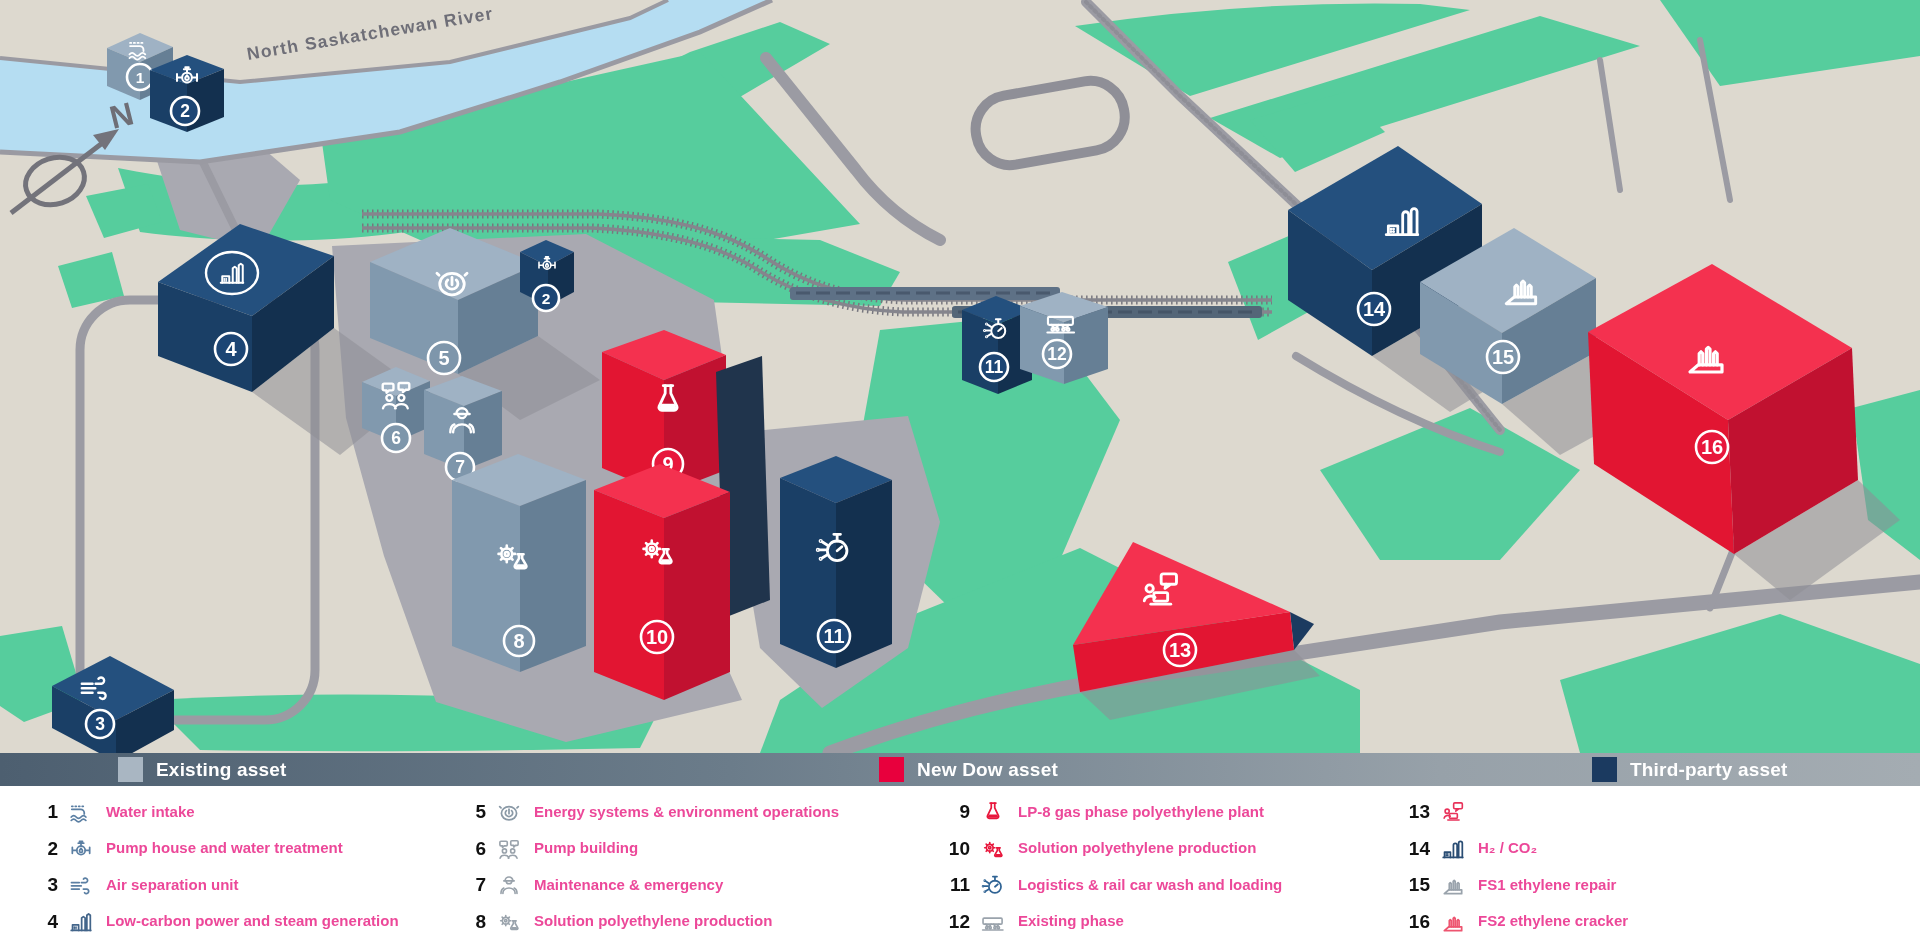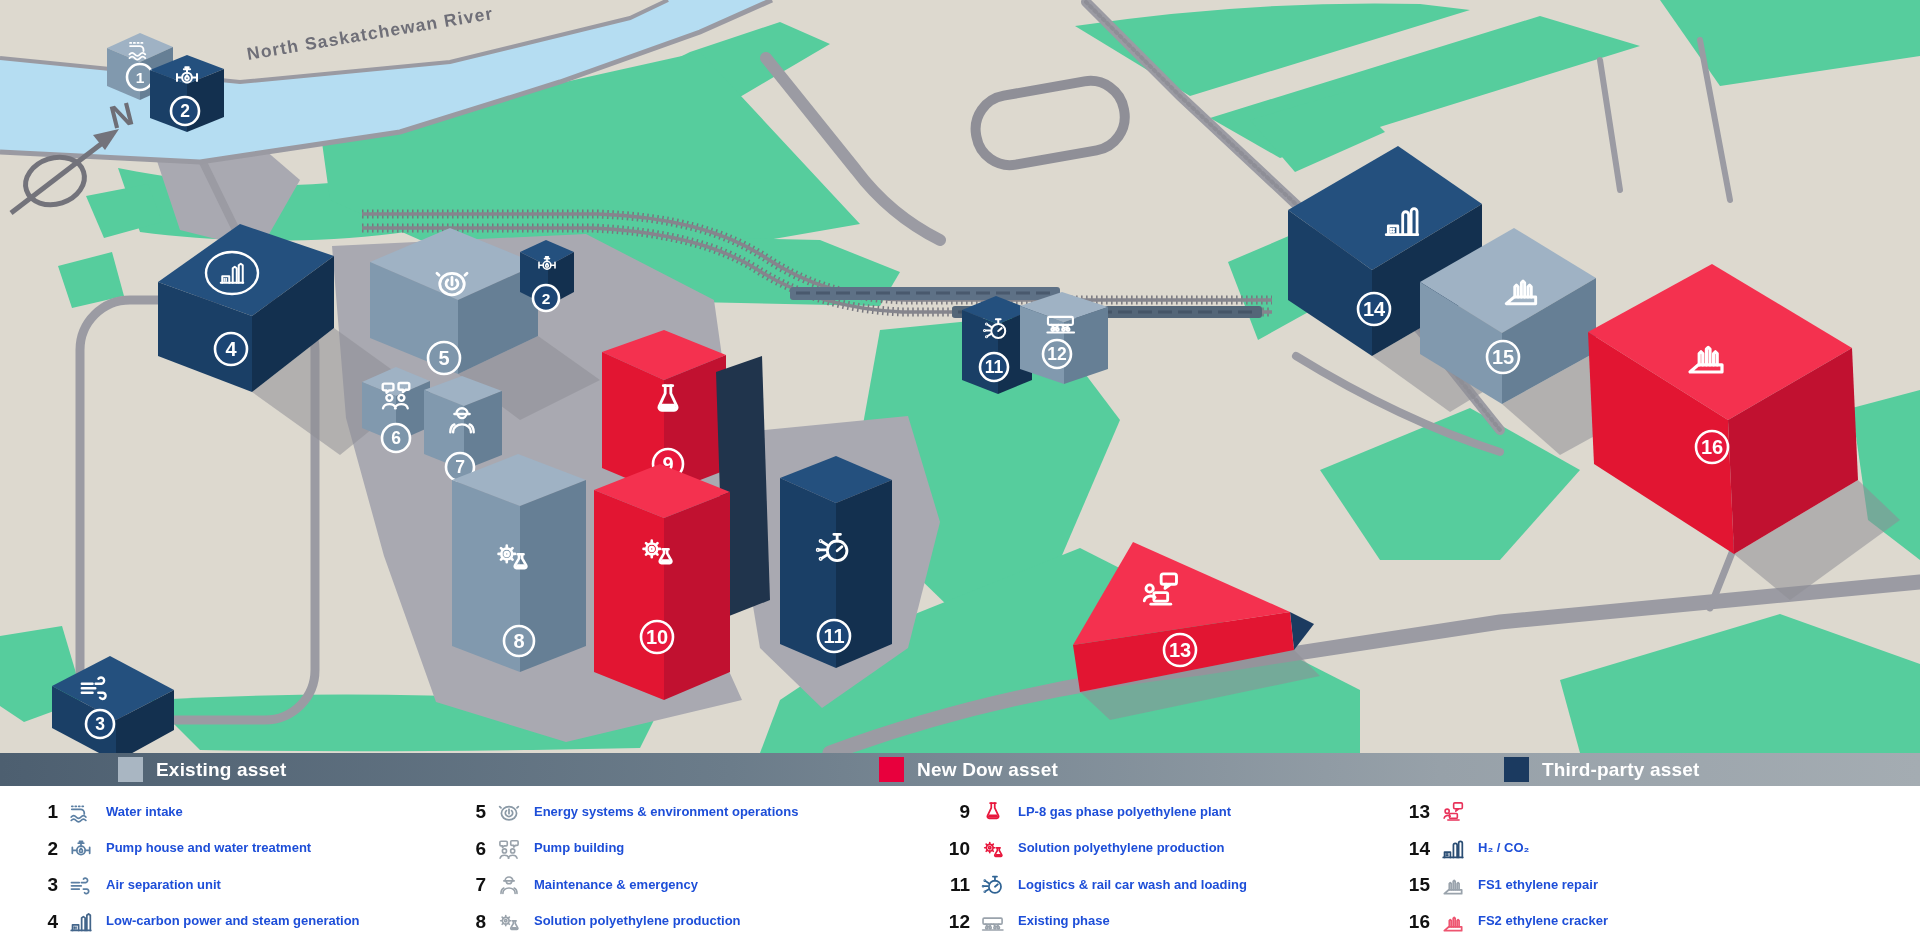--- a/index.html
+++ b/index.html
@@ -34,21 +34,21 @@
   .bar-label{color:#fff;font-weight:bold;font-size:19px;white-space:nowrap;letter-spacing:.2px;}
 
   
   .legend-list{position:absolute;left:0;top:786px;width:1920px;height:160px;background:#fff;}
   .col{position:absolute;top:8px;}
   .col1{left:30px;width:410px}.col2{left:458px;width:470px}.col3{left:942px;width:440px}.col4{left:1402px;width:510px}
   .row{display:flex;align-items:center;height:36.5px;}
   .num{width:28px;text-align:right;font-weight:bold;font-size:19px;color:#111;flex:none;}
   .licon{width:26px;height:26px;margin-left:10px;flex:none;}
   .licon svg{width:26px;height:26px;display:block;}
-  .lbl{margin-left:12px;font-weight:bold;font-size:13px;color:#1d4ed8;line-height:1.12;}
+  .lbl{margin-left:12px;font-weight:bold;font-size:15px;color:#ec4899;line-height:1.12;}
   .col4 .lbl{max-width:310px;}
 </style>
 </head>
 <body>
 
 <div class="stage">
 
 <svg class="map-svg" width="1920" height="753" viewBox="0 0 1920 753">
   <defs>
     <g id="icondefs">
@@ -438,21 +438,21 @@
 
 <div class="legend-bar">
   <div class="bar-item" style="left:118px">
     <div class="swatch" style="background: rgb(169, 182, 194);"></div>
     <span class="bar-label">Existing asset</span>
   </div>
   <div class="bar-item" style="left:879px">
     <div class="swatch" style="background: rgb(232, 0, 61);"></div>
     <span class="bar-label">New Dow asset</span>
   </div>
-  <div class="bar-item" style="left:1504px">
+  <div class="bar-item" style="left:1592px">
     <div class="swatch" style="background: rgb(27, 58, 96);"></div>
     <span class="bar-label">Third-party asset</span>
   </div>
 </div>
 
 <div class="legend-list">
 
   <div class="col col1">
     <div class="row">
       <span class="num">1</span>

